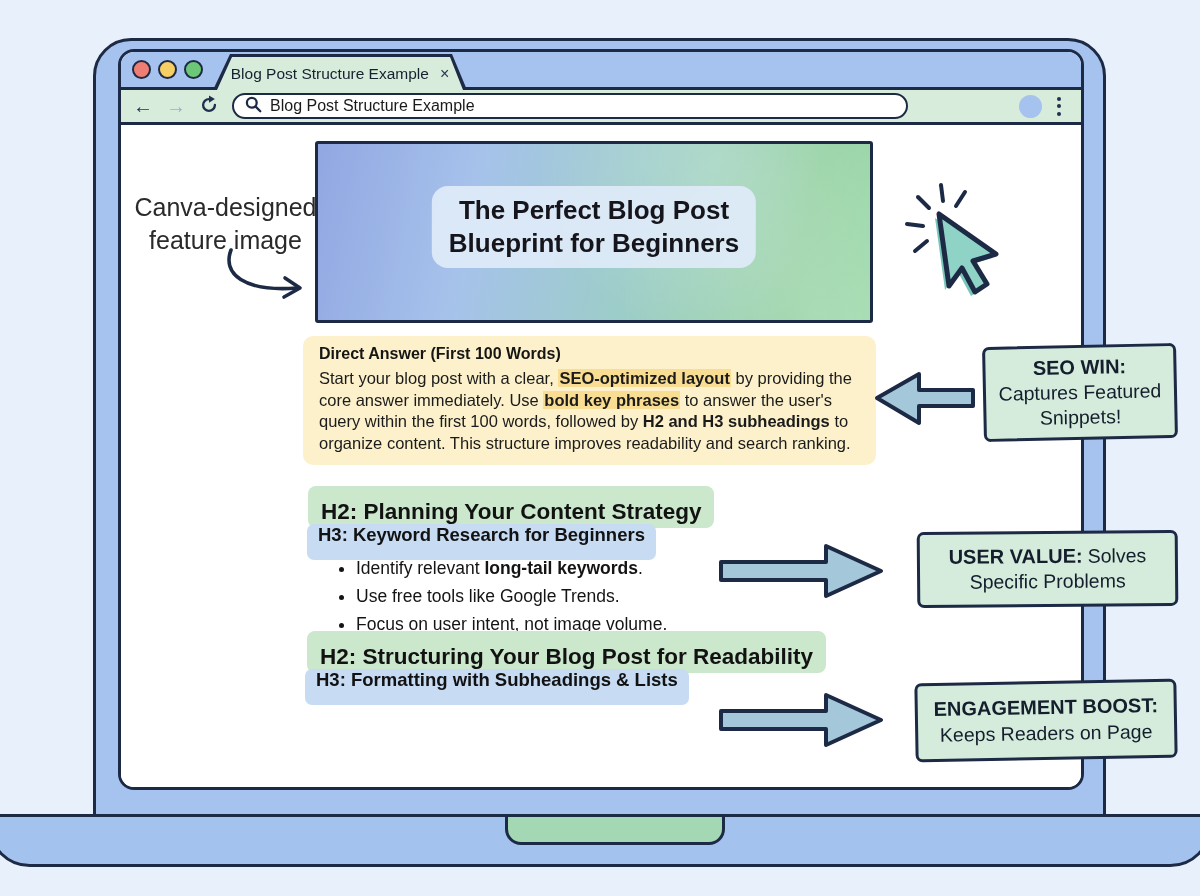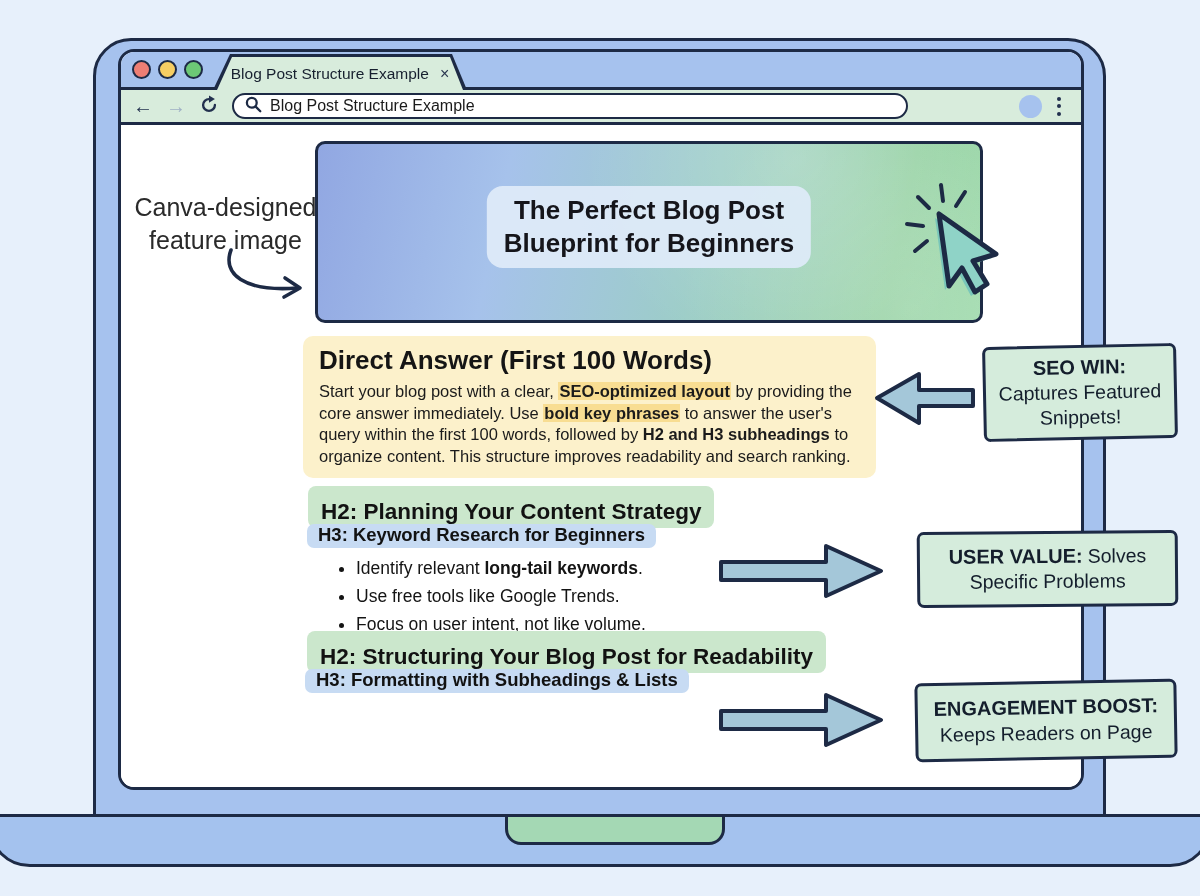--- a/index.html
+++ b/index.html
@@ -68,48 +68,48 @@
   .kebab { display:flex; flex-direction:column; gap:3.5px; padding:2px; }
   .kebab i { width:4px; height:4px; border-radius:50%; background:#22304e; }
   .content { position:relative; flex:1; background:#fff; }
   
   .canva-label {
     position:absolute; left:2px; top:66px; width:205px; text-align:center;
     font-size:25px; line-height:1.3; color:#2a2a2a;
   }
   .curve-arrow { position:absolute; left:100px; top:122px; }
   .feature {
-    position:absolute; left:194px; top:16px; width:668px; height:182px;
-    border:3px solid #1d2a45; border-radius:10px;
+    position:absolute; left:194px; top:16px; width:558px; height:182px;
+    border:3px solid #1d2a45; border-radius:3px;
     background:
       radial-gradient(circle at 72% 8%, rgba(255,255,255,.22), transparent 42%),
       radial-gradient(circle at 90% 95%, rgba(255,255,255,.20), transparent 38%),
       linear-gradient(102deg,#91a7e2 0%,#a6c2eb 28%,#9ccdc7 58%,#92d0a0 86%,#9ad8a8 100%);
   }
   .plate {
     position:absolute; left:50%; top:42px; transform:translateX(-50%);
     background:rgba(223,235,249,.93); border-radius:16px; padding:8px 17px;
     text-align:center; font-weight:bold; font-size:26px; line-height:1.27;
     color:#15151b; white-space:nowrap;
   }
   .cursor-wrap { position:absolute; left:782px; top:55px; }
   .da-box {
     position:absolute; left:182px; top:211px; width:573px;
     background:#fcf1cb; border-radius:10px; padding:9px 16px 11px;
   }
-  .da-box h2 { font-size:26px; color:#151515; margin-bottom:5px; }
+  .da-box h2 { font-size:16px; color:#151515; margin-bottom:5px; }
   .da-box p { font-size:16.5px; line-height:1.31; color:#1b1b1b; }
   .hl { background:#f8dd92; font-weight:bold; border-radius:0; padding:0 1px; }
   .h2-chip {
     position:absolute; display:inline-block; background:#cbe7cc; border-radius:8px;
     padding:13px 13px 3px; font-weight:bold; font-size:22.5px; color:#121212;
   }
   .h3-chip {
     position:absolute; display:inline-block; background:#c7dbf3; border-radius:7px;
-    padding:0 11px 2px; font-weight:bold; font-size:18.5px; color:#121212;
+    padding:0 11px 14px; font-weight:bold; font-size:18.5px; color:#121212;
   }
   .chip-h2-1 { left:187px; top:361px; }
   .chip-h3-1 { left:186px; top:399px; }
   .chip-h2-2 { left:186px; top:506px; }
   .chip-h3-2 { left:184px; top:544px; }
   .blist { position:absolute; list-style:disc; padding-left:21px; font-size:17.5px; color:#141414; }
   .blist li { margin:7px 0; }
   .list-1 { left:214px; top:426px; }
   .list-2 { left:214px; top:571px; }
   .arrow-r1 { position:absolute; left:597px; top:414px; }
@@ -209,21 +209,21 @@
     <div class="da-box">
       <h2>Direct Answer (First 100 Words)</h2>
       <p><span>Start your blog post with a clear, </span><span class="hl">SEO-optimized layout</span><span> by providing the core answer immediately. Use </span><span class="hl">bold key phrases</span><span> to answer the user's query within the first 100 words, followed by </span><b>H2 and H3 subheadings</b><span> to organize content. This structure improves readability and search ranking.</span></p>
     </div>
 
     <span class="h2-chip chip-h2-1">H2: Planning Your Content Strategy</span>
     <span class="h3-chip chip-h3-1">H3: Keyword Research for Beginners</span>
     <ul class="blist list-1">
       <li><span>Identify relevant </span><b>long-tail keywords</b><span>.</span></li>
       <li><span>Use free tools like Google Trends.</span><b></b><span></span></li>
-      <li><span>Focus on user intent, not like volume.</span><b></b><span></span></li>
+      <li><span>Focus on user intent, not image volume.</span><b></b><span></span></li>
     </ul>
 
     <span class="h2-chip chip-h2-2">H2: Structuring Your Blog Post for Readability</span>
     <span class="h3-chip chip-h3-2">H3: Formatting with Subheadings &amp; Lists</span>
 
     <svg class="arrow-left" width="104" height="66" viewBox="0 0 104 66">
       <path d="M100,25 L46,25 L46,9 L4,33 L46,58 L46,41 L100,41 Z" fill="#a4c7d9" stroke="#1d2a45" stroke-width="4" stroke-linejoin="round"></path>
     </svg>
     <svg class="arrow-r1" width="168" height="64" viewBox="0 0 168 64">
       <path d="M3,23 L108,23 L108,7 L163,32 L108,57 L108,41 L3,41 Z" fill="#a4c7d9" stroke="#1d2a45" stroke-width="4" stroke-linejoin="round"></path>

